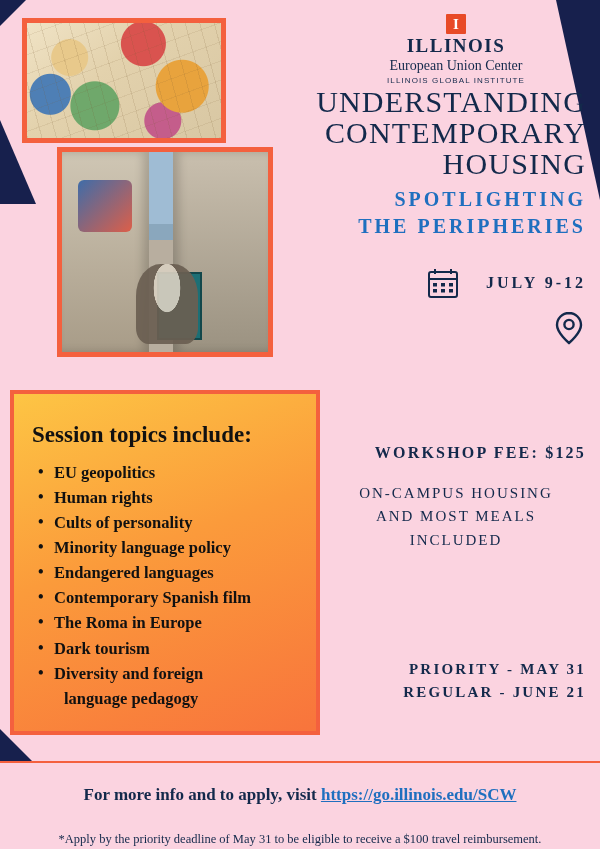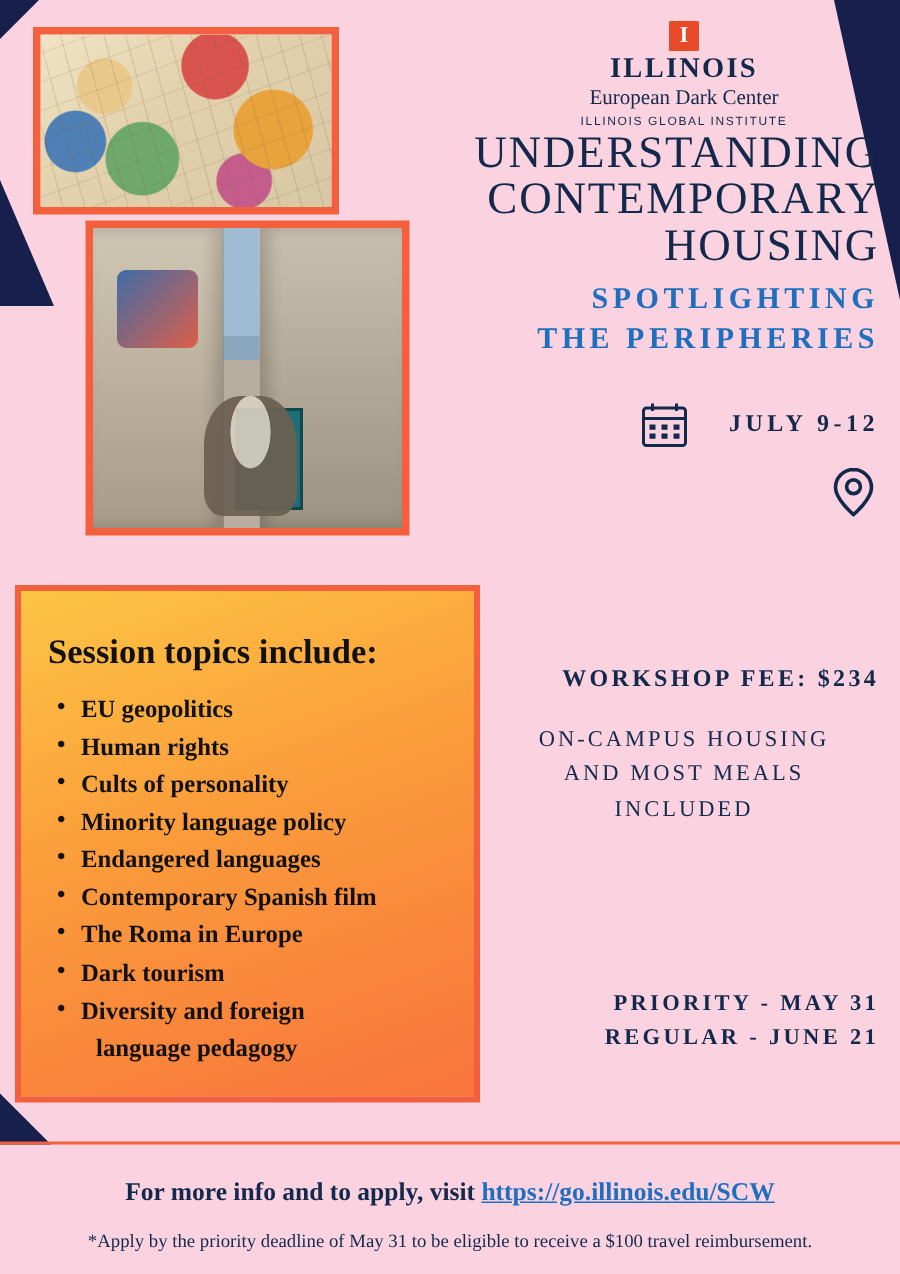--- a/index.html
+++ b/index.html
@@ -280,21 +280,21 @@
   .footer-cta {
     position: absolute; left: 0; right: 0; bottom: 44px;
     text-align: center;
     font-family: "Liberation Serif", serif;
     font-weight: bold;
     font-size: 17px;
     color: #13294b;
   }
   .footer-cta .url { color: #1f6fbf; }
   .footer-note {
-    position: absolute; left: 0; right: 0; bottom: 14px;
+    position: absolute; left: 0; right: 0; bottom: 2px;
     text-align: center;
     font-family: "Liberation Serif", serif;
     font-size: 12.5px;
     color: #13294b;
   }
 </style>
 </head>
 <body>
 
 <div class="poster">
@@ -312,21 +312,21 @@
     <div class="street-art">
       <div class="street-mural"></div>
       <div class="street-door"></div>
       <div class="street-figure"></div>
     </div>
   </div>
 
   <div class="logo-block">
     <div class="logo-i">I</div>
     <div class="logo-illinois">ILLINOIS</div>
-    <div class="logo-unit">European Dark Center</div>
+    <div class="logo-unit">European Union Center</div>
     <div class="logo-sub">ILLINOIS GLOBAL INSTITUTE</div>
   </div>
 
   <div class="title">
     <div>UNDERSTANDING</div>
     <div>CONTEMPORARY</div>
     <div>HOUSING</div>
   </div>
 
   <div class="subtitle">
@@ -354,21 +354,21 @@
 
   <div class="detail-row detail-loc">
     <span>
       <svg class="icon-svg" width="34" height="36" viewBox="0 0 34 36" aria-hidden="true">
         <path d="M17 3 C10.4 3 5 8.4 5 15 C5 23 17 33 17 33 C17 33 29 23 29 15 C29 8.4 23.6 3 17 3 Z" fill="none" stroke="#13294b" stroke-width="2.4"></path>
         <circle cx="17" cy="14.5" r="4.6" fill="none" stroke="#13294b" stroke-width="2.4"></circle>
       </svg>
     </span>
   </div>
 
-  <div class="fee">WORKSHOP FEE: $234</div>
+  <div class="fee">WORKSHOP FEE: $125</div>
 
   <div class="housing">
     <div>ON-CAMPUS HOUSING</div>
     <div>AND MOST MEALS</div>
     <div>INCLUDED</div>
   </div>
 
 
   <div class="deadline-lines">
     <div>PRIORITY - MAY 31</div>

